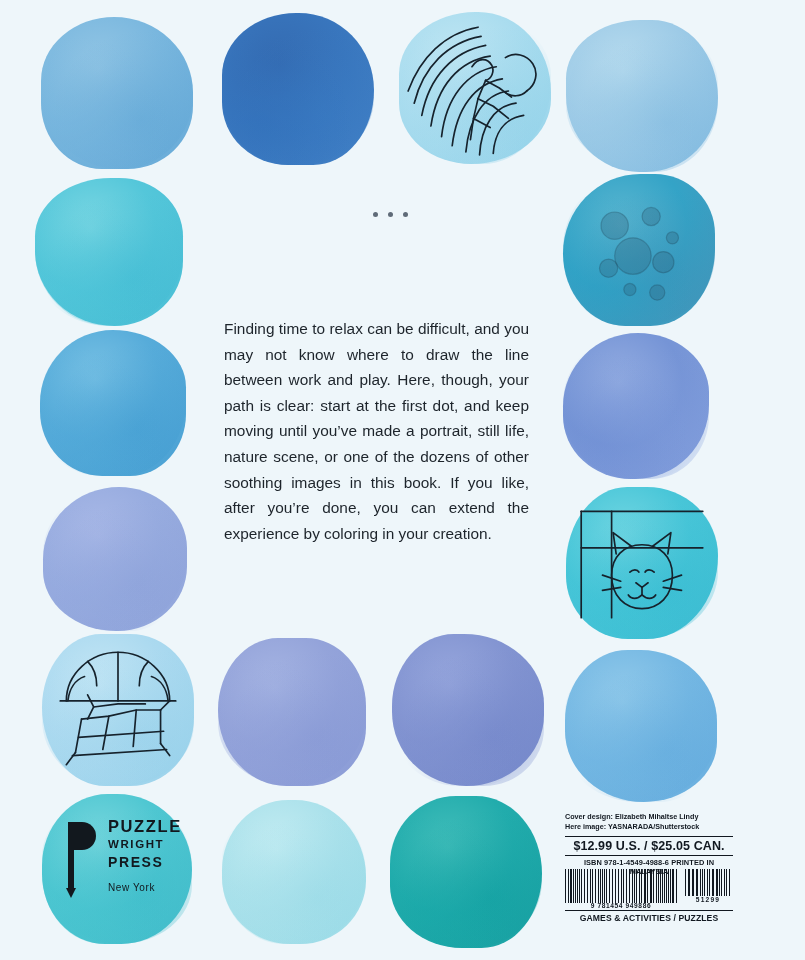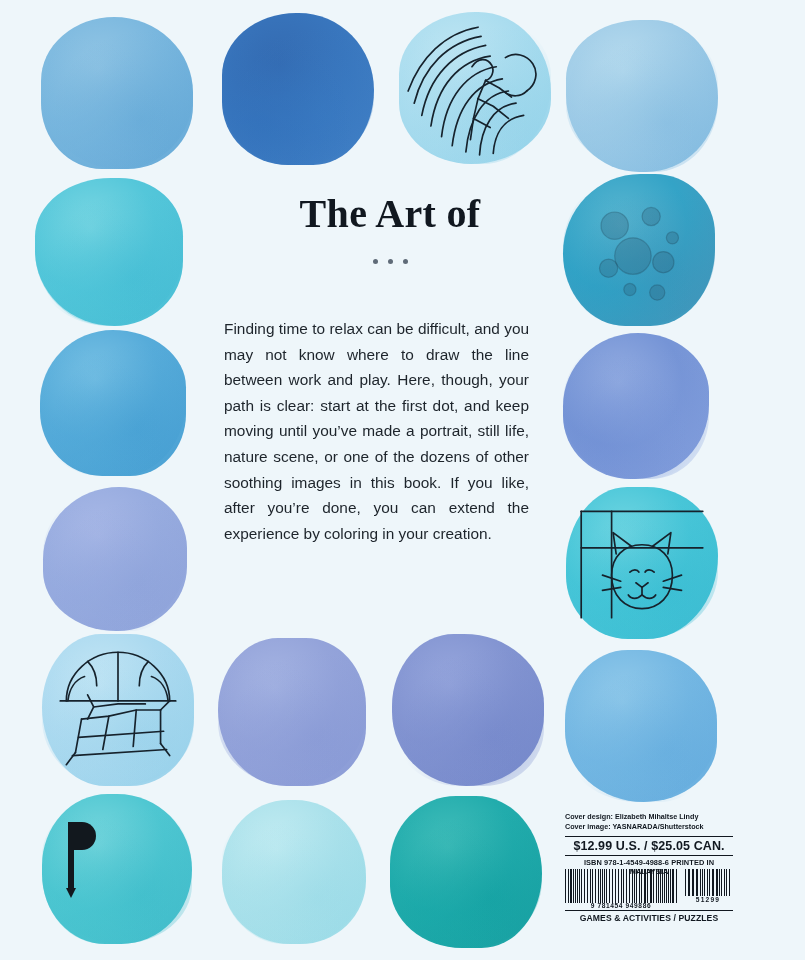--- a/index.html
+++ b/index.html
@@ -400,41 +400,46 @@
         <div class="blobC" style="border-radius: 56.7603% 50.8204% 52.2839% 47.7679% / 44.6305% 47.8594% 47.6274% 49.5147%; background: radial-gradient(circle at 24% 74%, rgb(167, 224, 234) 0%, rgba(255, 255, 255, 0) 58%); opacity: 0.45;"></div>
       </div>
       <div class="dot" style="left: 390px; top: 796px; width: 152px; height: 152px; border-radius: 57.5018% 51.4673% 52.5892% 55.1884% / 54.7712% 46.2511% 48.838% 45.5936%;">
         <div class="blobA" style="border-radius: 46.6052% 46.4637% 42.4169% 50.7116% / 47.8911% 54.3504% 52.5587% 43.9481%; background: radial-gradient(circle at 38% 34%, rgb(59, 188, 184) 0%, rgb(23, 168, 168) 48%, rgb(15, 156, 158) 100%); opacity: 0.95;"></div>
         <div class="blobB" style="border-radius: 42.0879% 47.2057% 47.5292% 48.6388% / 48.4108% 56.5739% 44.9303% 52.2456%; background: radial-gradient(circle at 66% 68%, rgb(15, 156, 158) 0%, rgba(255, 255, 255, 0) 62%); opacity: 0.55;"></div>
         <div class="blobC" style="border-radius: 57.3982% 48.195% 49.0123% 51.2083% / 43.7705% 48.8718% 56.0925% 47.309%; background: radial-gradient(circle at 24% 74%, rgb(23, 168, 168) 0%, rgba(255, 255, 255, 0) 58%); opacity: 0.45;"></div>
       </div>
     </div>
 
   <div id="title-block">
-    <div id="title-line1">The Art of</div>
     <div id="dot-divider">
       <i></i>
       <i></i>
       <i></i>
     </div>
   </div>
 
   <div id="body-copy">Finding time to relax can be difficult, and you may not know where to draw the line between work and play. Here, though, your path is clear: start at the first dot, and keep moving until you’ve made a portrait, still life, nature scene, or one of the dozens of other soothing images in this book. If you like, after you’re done, you can extend the experience by coloring in your creation.</div>
 
   <div id="publisher">
     <div id="pw-mark">
       <div class="stem"></div>
       <div class="bowl"></div>
       <div class="nib"></div>
     </div>
+    <div id="pw-text">
+      <div class="l1">PUZZLE</div>
+      <div class="l2">WRIGHT</div>
+      <div class="l3">PRESS</div>
+      <div class="l4">New York</div>
+    </div>
   </div>
 
   <div id="credits">
     <div>Cover design: Elizabeth Mihaltse Lindy</div>
-    <div>Cover image: YASNARADA/Shutterstock</div>
+    <div>Here image: YASNARADA/Shutterstock</div>
   </div>
 
   <div id="price-block">
     <div id="price-text">$12.99 U.S. / $25.05 CAN.</div>
   </div>
 
   <div id="isbn-line">ISBN 978-1-4549-4988-6 PRINTED IN MALAYSIA</div>
 
   <div id="barcode-wrap">
     <div id="barcode-main">

